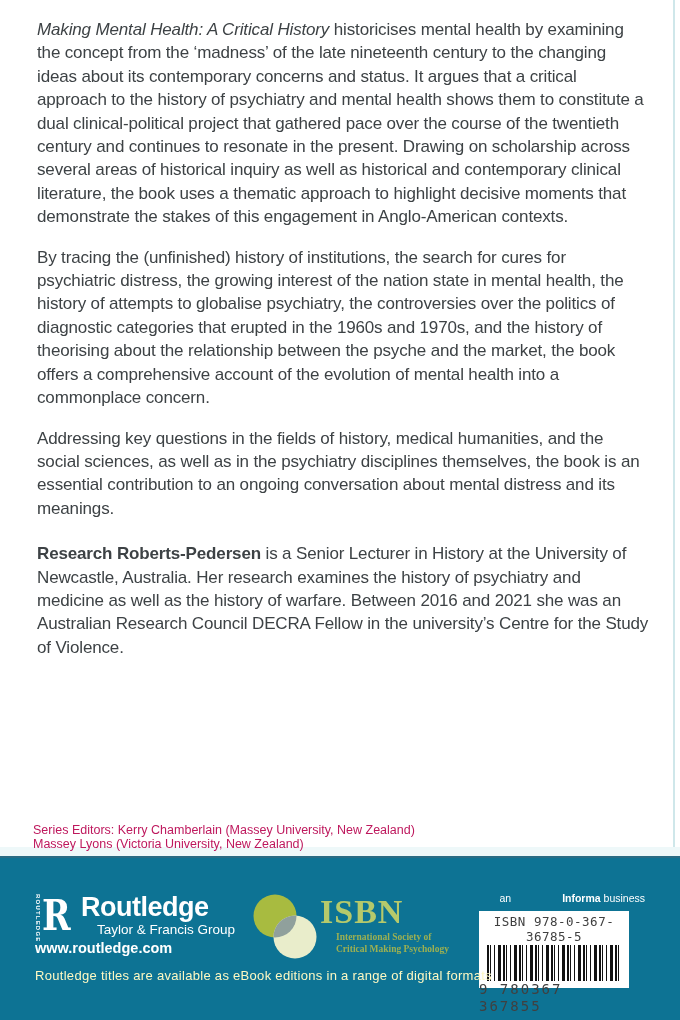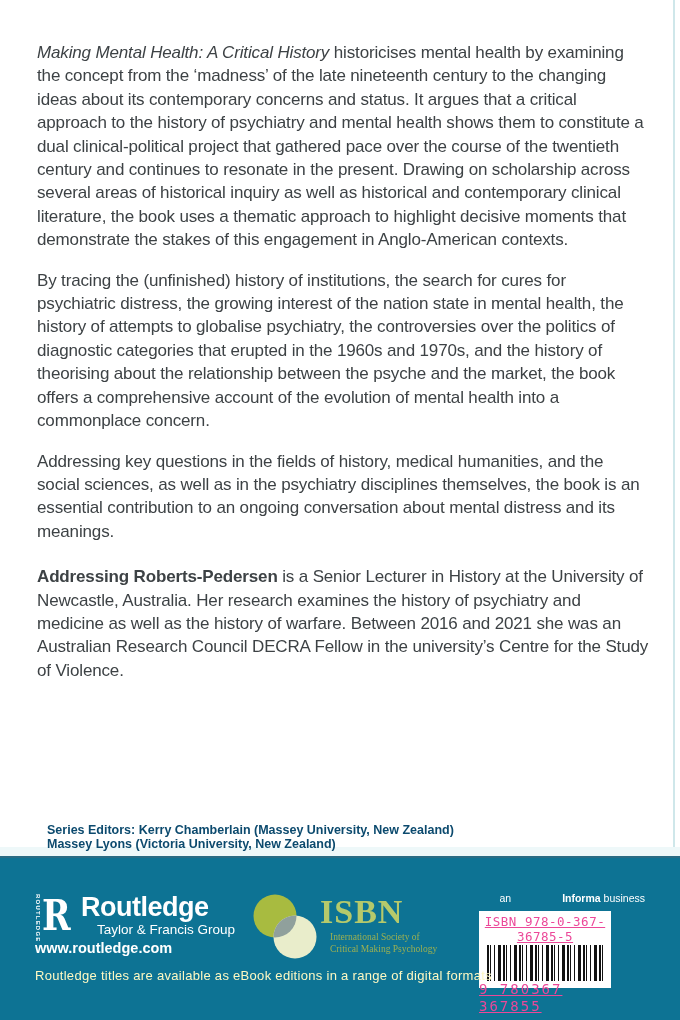--- a/index.html
+++ b/index.html
@@ -26,41 +26,40 @@
     top. : 0;
     top: 847px;
     width: 680px;
     height: 9px;
     background: #eef8f9;
   }
   
   .content {
     position: absolute;
     left: 37px;
-    top: 41px;
+    top: 18px;
     width: 612px;
     color: #3d4245;
     font-size: 17px;
     letter-spacing: -0.15px;
     line-height: 23.4px;
   }
   .content p { margin: 0 0 17px 0; }
   .content p.para3 { margin-bottom: 22px; }
   .content em { font-style: italic; }
   .content strong { font-weight: bold; }
   
   .series {
     position: absolute;
     left: 33px;
     top: 823px;
-    color: #0c4a6e;
+    color: #be185d;
     font-size: 12.5px;
-    font-weight: bold;
+    font-weight: normal;
     line-height: 14px;
-    margin-left: 14px;
   }
   
   .band {
     position: absolute;
     left: 0;
     top: 856px;
     width: 680px;
     height: 164px;
     background: #0d7394;
     border-top: 2px solid #2a6c84;
@@ -113,44 +112,43 @@
   .ischp-acronym {
     font-family: "Liberation Serif", serif;
     font-weight: bold;
     font-size: 34px;
     line-height: 36px;
     letter-spacing: 1px;
     color: #b5c96b;
   }
   .ischp-sub {
     margin-top: 2px;
-    margin-left: 10px;
+    margin-left: 16px;
     font-family: "Liberation Serif", serif;
-    font-weight: normal;
+    font-weight: bold;
     font-size: 9.5px;
     line-height: 11.5px;
     color: #9cb052;
   }
   .informa {
     position: absolute;
     right: 35px;
     top: 34px;
     font-size: 10.5px;
   }
   .informa b { font-weight: bold; margin-left: 48px; }
   .barcode {
     position: absolute;
     left: 479px;
     top: 53px;
-    width: 132px;
+    width: 150px;
     height: 77px;
     background: #ffffff;
-    color: #ec4899;
+    color: #404040;
     box-sizing: border-box;
-    text-decoration: underline;
   }
   .bc-label {
     font-family: "DejaVu Sans Mono", monospace;
     font-size: 12.5px;
     text-align: center;
     letter-spacing: 0.5px;
     padding-top: 3px;
   }
   .bc-bars {
     height: 36px;
@@ -182,21 +180,21 @@
 
 <div class="cover">
 
   <div class="edge-line"></div>
   <div class="band-fade"></div>
 
   <div class="content">
     <p><em>Making Mental Health: A Critical History</em><span> historicises mental health by examining the concept from the ‘madness’ of the late nineteenth century to the changing ideas about its contemporary concerns and status. It argues that a critical approach to the history of psychiatry and mental health shows them to constitute a dual clinical-political project that gathered pace over the course of the twentieth century and continues to resonate in the present. Drawing on scholarship across several areas of historical inquiry as well as historical and contemporary clinical literature, the book uses a thematic approach to highlight decisive moments that demonstrate the stakes of this engagement in Anglo-American contexts.</span></p>
     <p class="para2">By tracing the (unfinished) history of institutions, the search for cures for psychiatric distress, the growing interest of the nation state in mental health, the history of attempts to globalise psychiatry, the controversies over the politics of diagnostic categories that erupted in the 1960s and 1970s, and the history of theorising about the relationship between the psyche and the market, the book offers a comprehensive account of the evolution of mental health into a commonplace concern.</p>
     <p class="para3">Addressing key questions in the fields of history, medical humanities, and the social sciences, as well as in the psychiatry disciplines themselves, the book is an essential contribution to an ongoing conversation about mental distress and its meanings.</p>
-    <p><strong>Addressing Roberts-Pedersen</strong><span> is a Senior Lecturer in History at the University of Newcastle, Australia. Her research examines the history of psychiatry and medicine as well as the history of warfare. Between 2016 and 2021 she was an Australian Research Council DECRA Fellow in the university’s Centre for the Study of Violence.</span></p>
+    <p><strong>Research Roberts-Pedersen</strong><span> is a Senior Lecturer in History at the University of Newcastle, Australia. Her research examines the history of psychiatry and medicine as well as the history of warfare. Between 2016 and 2021 she was an Australian Research Council DECRA Fellow in the university’s Centre for the Study of Violence.</span></p>
   </div>
 
   <div class="series">
     <div>Series Editors: Kerry Chamberlain (Massey University, New Zealand)</div>
     <div>Massey Lyons (Victoria University, New Zealand)</div>
   </div>
 
   <div class="band">
 
     <div class="rl-logo">

